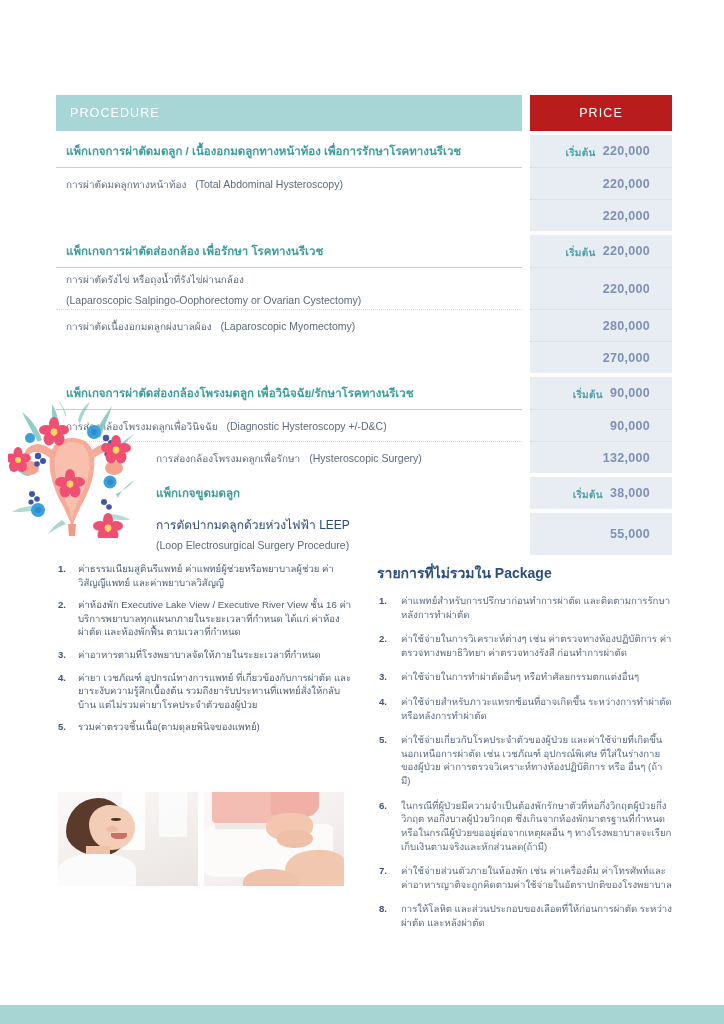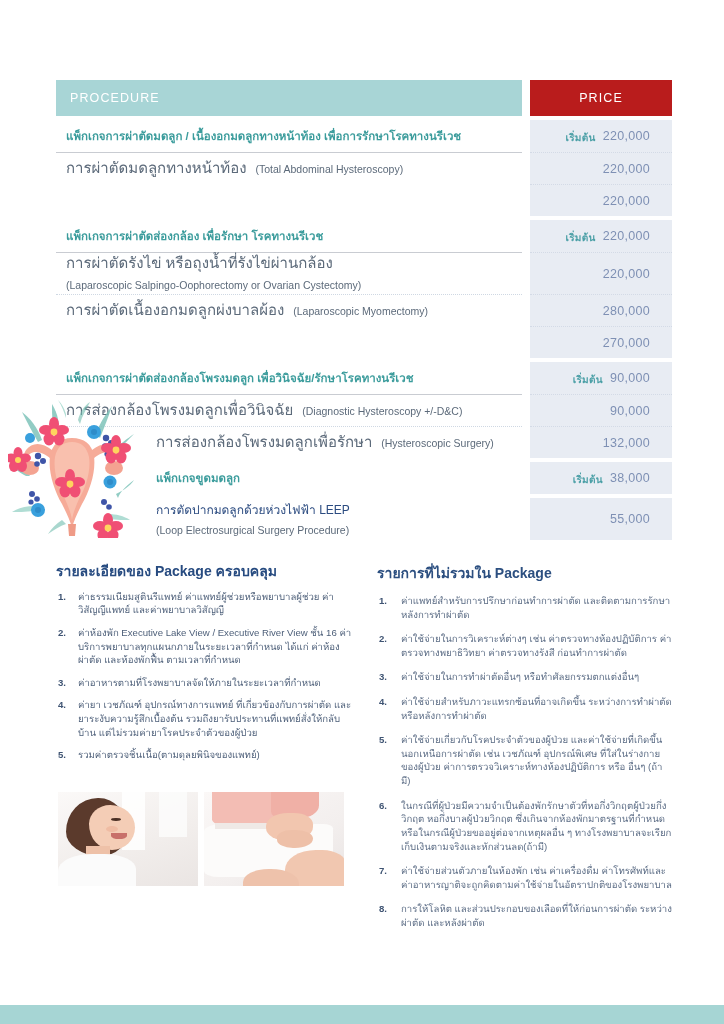--- a/index.html
+++ b/index.html
@@ -25,21 +25,21 @@
     position: absolute;
     left: 0; right: 0; bottom: 0;
     height: 19px;
     background: #a6d5d4;
   }
 
   
   .table-wrap {
     position: absolute;
     left: 56px;
-    top: 80px;
+    top: 95px;
     width: 616px;
   }
 
   .thead {
     display: flex;
     gap: 8px;
     height: 36px;
     margin-bottom: 4px;
   }
   .th-proc {
@@ -102,21 +102,21 @@
     border-top: 1px solid #c9ccd2;
   }
 
   .pkg-title {
     color: #3b9c9c;
     font-weight: 700;
     font-size: 11.5px;
   }
   .sub-th {
     color: #5c6a7a;
-    font-size: 15px;
+    font-size: 10px;
     font-weight: 400;
   }
   .sub-en {
     color: #5c6a7a;
     font-size: 10.5px;
     font-weight: 400;
   }
   .navy-bold {
     color: #2b4b80;
     font-weight: 400;
@@ -139,21 +139,21 @@
     letter-spacing: .3px;
   }
   .prc .from {
     color: #4a9fa6;
     font-size: 10px;
     font-weight: 700;
     margin-right: 7px;
     position: relative;
     top: 1px;
   }
-  .prc .amt { font-weight: 400; }
+  .prc .amt { font-weight: 700; }
   .prc-sep { border-top: 1px dotted #d3dae6; }
 
   
   .illus {
     position: absolute;
     left: 8px;
     top: 398px;
     width: 128px;
     height: 140px;
     z-index: 5;
@@ -506,21 +506,20 @@
       <g fill="#6fbcae" opacity=".6">
         <path d="M70 22 C72 14 76 8 82 4 C78 12 74 18 72 26 Z"></path>
         <path d="M54 122 C48 126 44 130 40 136 C46 132 52 128 58 126 Z"></path>
       </g>
     </svg>
   </div>
 
   <div class="cols">
 
     <div class="col-left">
-      <div class="h-sub">รายละเอียดของ Package ครอบคลุม</div>
       <ol class="terms" id="terms-list">
           <li>ค่าธรรมเนียมสูตินรีแพทย์ ค่าแพทย์ผู้ช่วยหรือพยาบาลผู้ช่วย ค่าวิสัญญีแพทย์ และค่าพยาบาลวิสัญญี</li>
           <li>ค่าห้องพัก Executive Lake View / Executive River View ชั้น 16 ค่าบริการพยาบาลทุกแผนกภายในระยะเวลาที่กำหนด ได้แก่ ค่าห้องผ่าตัด และห้องพักฟื้น ตามเวลาที่กำหนด</li>
           <li>ค่าอาหารตามที่โรงพยาบาลจัดให้ภายในระยะเวลาที่กำหนด</li>
           <li>ค่ายา เวชภัณฑ์ อุปกรณ์ทางการแพทย์ ที่เกี่ยวข้องกับการผ่าตัด และยาระงับความรู้สึกเบื้องต้น รวมถึงยารับประทานที่แพทย์สั่งให้กลับบ้าน แต่ไม่รวมค่ายาโรคประจำตัวของผู้ป่วย</li>
           <li>รวมค่าตรวจชิ้นเนื้อ(ตามดุลยพินิจของแพทย์)</li>
         </ol>
     </div>
 
     <div class="col-right">

